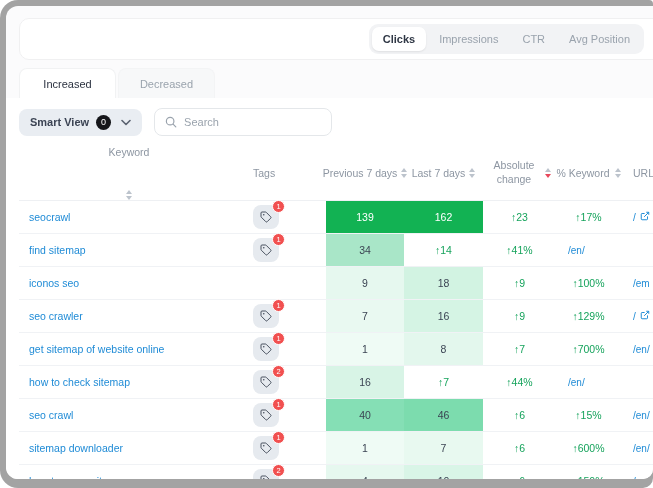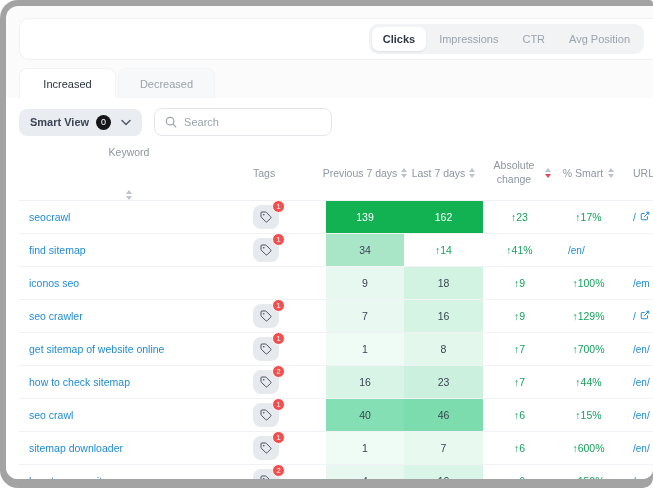--- a/index.html
+++ b/index.html
@@ -158,21 +158,21 @@
             </div>
           </div>
           <div class="th th-center">
             <span class="two-line">Absolute change</span>
             <span class="sort">
                 <i class="up"></i>
                 <i class="dn red"></i>
               </span>
           </div>
           <div class="th th-center">
-            <span style="white-space:nowrap;">% Smart</span>
+            <span style="white-space:nowrap;">% Keyword</span>
             <span class="sort">
                 <i class="up"></i>
                 <i class="dn"></i>
               </span>
           </div>
           <div class="th" style="padding-left:12px;">
             <span>URL</span>
 
           </div>
         </div>
@@ -295,21 +295,20 @@
           <div class="td td-tags">
               <span class="tagbtn">
                 <svg width="12" height="12" viewBox="0 0 24 24">
                   <path d="M21.4 11.6l-9-9A2 2 0 0 0 11 2H4a2 2 0 0 0-2 2v7c0 .5.2 1 .6 1.4l9 9a2 2 0 0 0 2.8 0l7-7a2 2 0 0 0 0-2.8z" fill="none" stroke="#4a5260" stroke-width="2"></path>
                   <circle cx="7.5" cy="7.5" r="1.6" fill="#4a5260"></circle>
                 </svg>
                 <span class="badge">2</span>
               </span>
             </div>
           <div class="td td-heat" style="background: rgb(216, 244, 230); color: rgb(59, 68, 83);">16</div>
-          <div class="td td-heat" style="background: rgb(204, 240, 222); color: rgb(59, 68, 83);">23</div>
           <div class="td td-change">↑7</div>
           <div class="td td-change">↑44%</div>
           <div class="td td-url">
               <span class="url">/en/</span>
             </div>
         </div>
 
         <div class="tr">
           <div class="td td-kw">
               <span class="kw">seo crawl</span>

